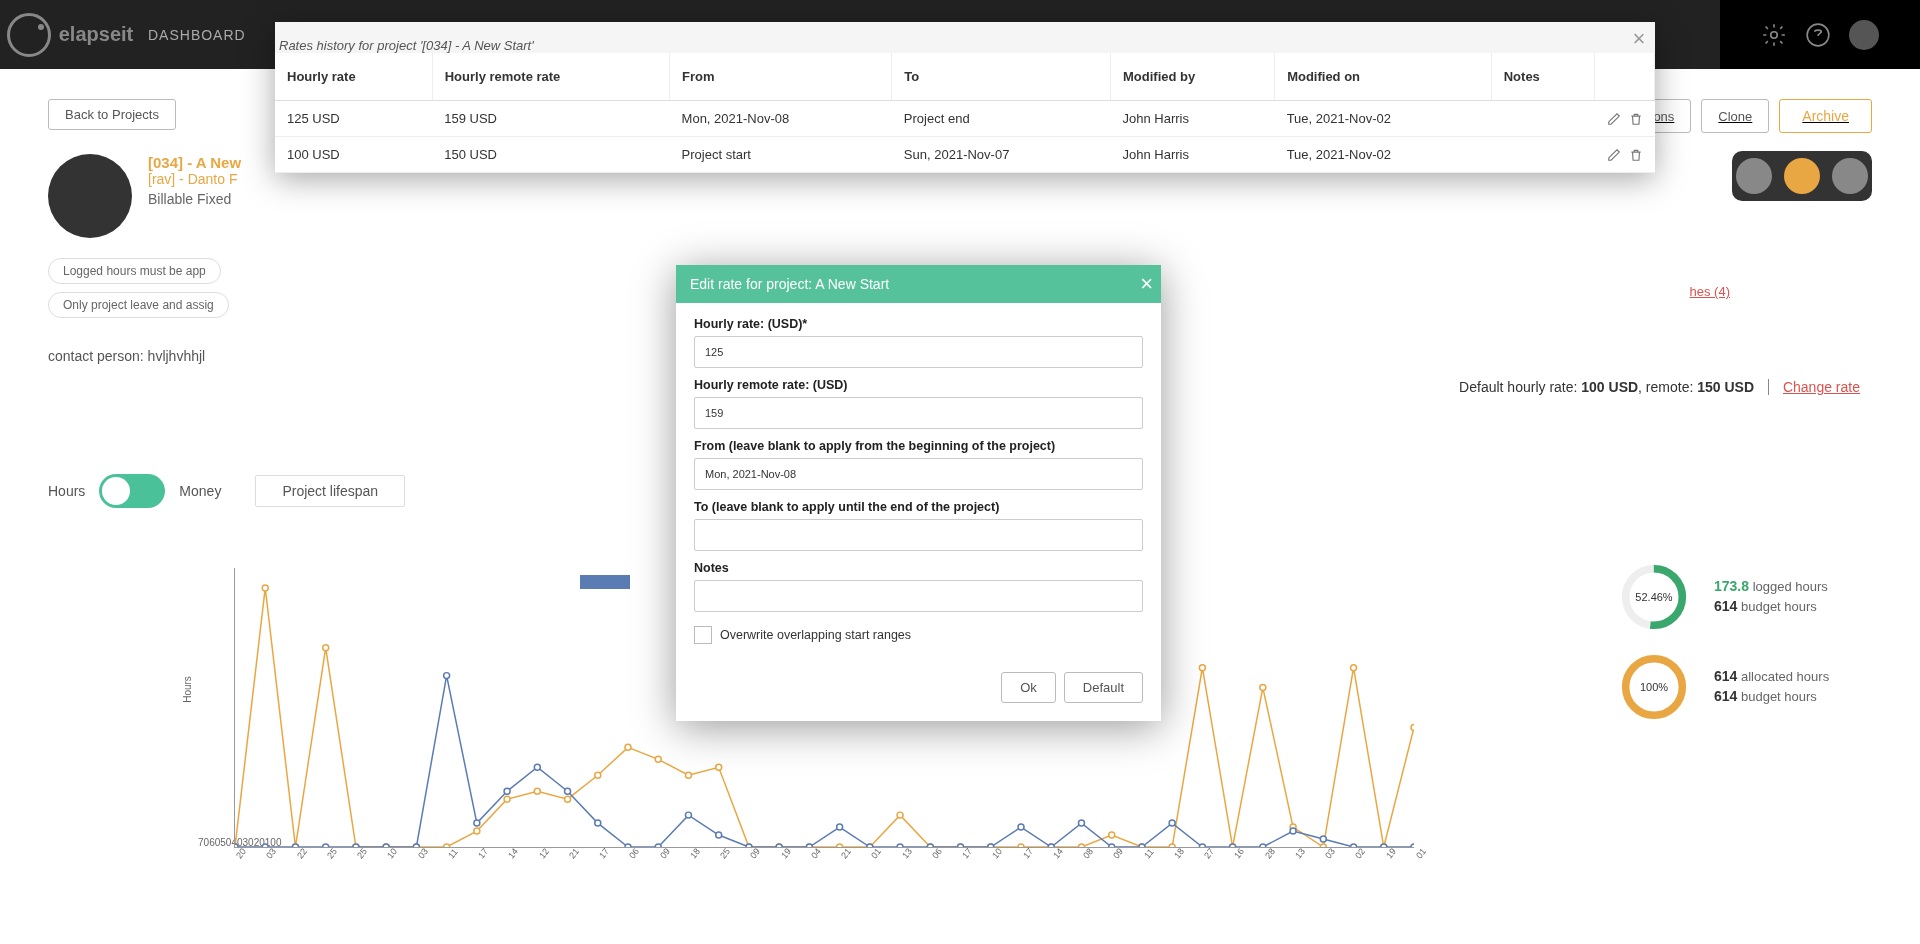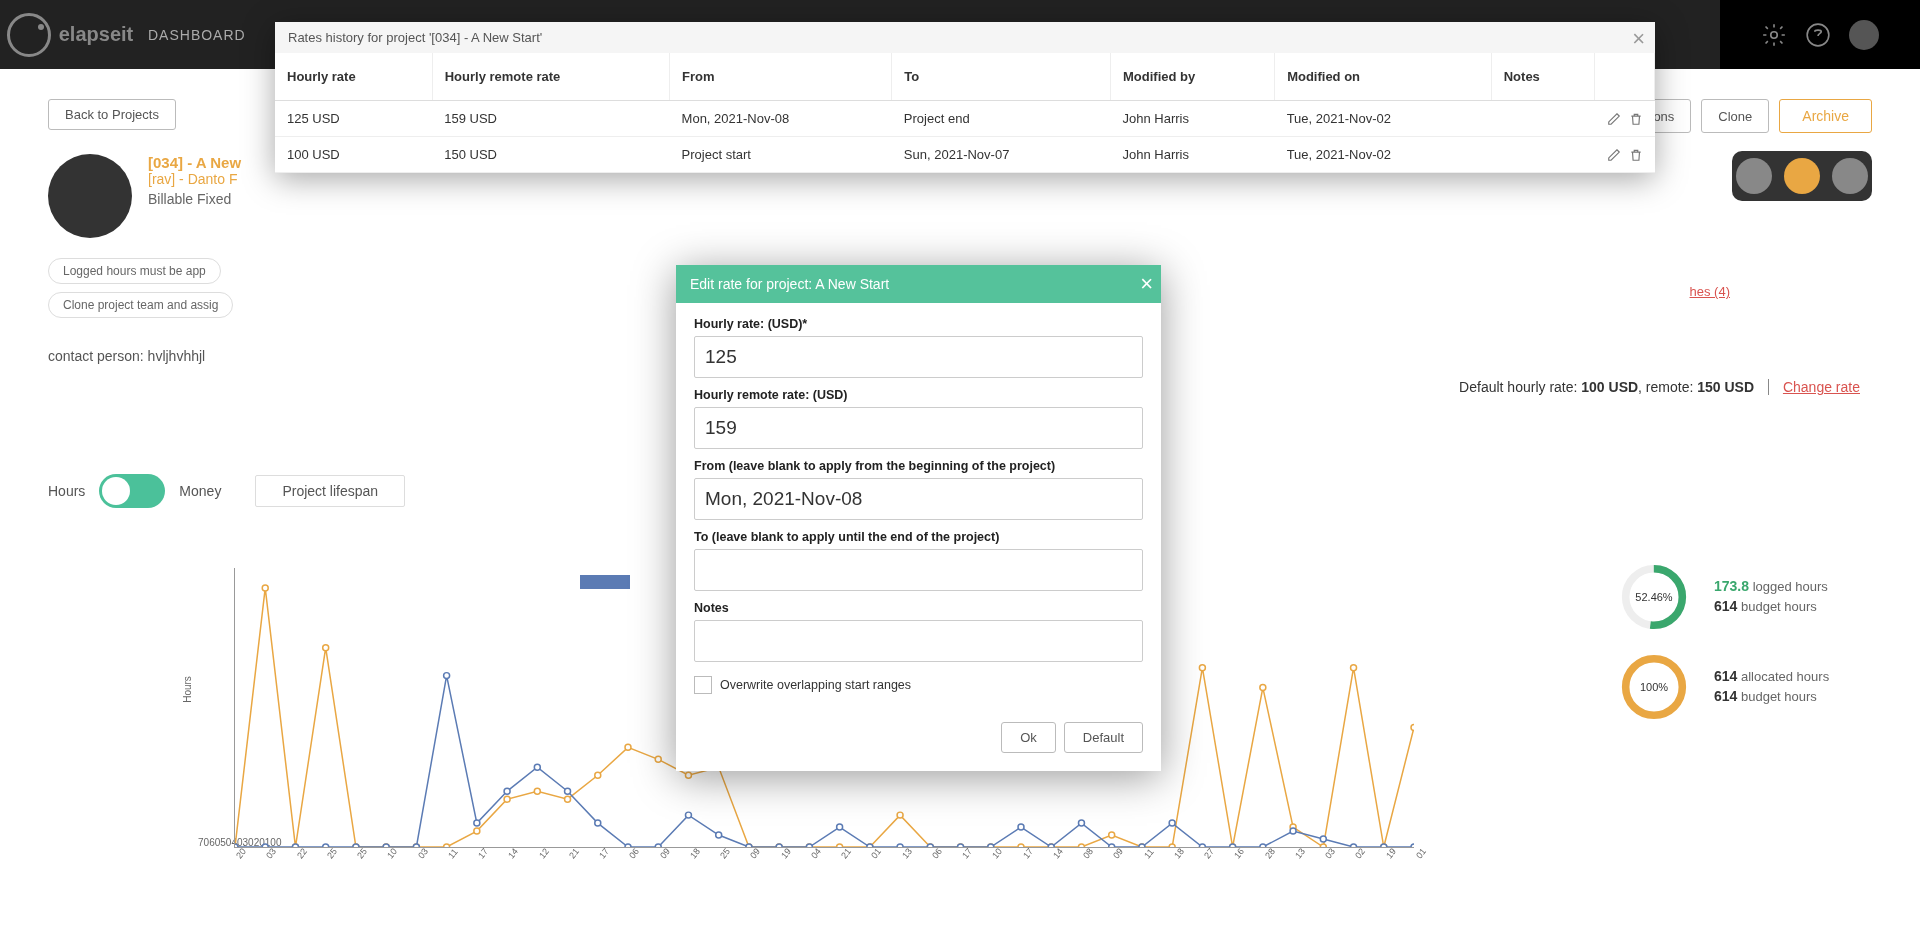--- a/index.html
+++ b/index.html
@@ -15,48 +15,48 @@
 .nav-icons { display: flex; gap: 70px; margin-left: 60px; }
 .nav-icon { width: 32px; height: 28px; opacity: 0.4; }
 .nav-icon.active { opacity: 0.9; position: relative; }
 .nav-icon.active::after { content: ''; position: absolute; top: -4px; right: -6px; width: 10px; height: 10px; background: #e9a743; border-radius: 50%; }
 .topnav-right { background: #000; height: 69px; width: 200px; display: flex; align-items: center; justify-content: center; gap: 18px; }
 .right-icon { width: 26px; height: 26px; color: #888; }
 .avatar { width: 30px; height: 30px; border-radius: 50%; background: #555; }
 
 
 .shadow-panel { position: absolute; top: 22px; left: 275px; width: 1380px; background: #fff; box-shadow: 0 6px 30px rgba(0,0,0,0.35); z-index: 50; }
-.panel-header { height: 31px; background: #f5f5f5; display: flex; align-items: center; padding: 0 13px; font-size: 13px; color: #555; position: relative; }
+.panel-header { height: 31px; background: #f5f5f5; display: flex; align-items: flex-end; padding: 0 4px; font-size: 13px; color: #555; position: relative; font-style: italic; }
 .panel-close { position: absolute; right: 10px; top: 4px; font-size: 22px; color: #999; cursor: pointer; }
 .rates-table { width: 100%; border-collapse: collapse; font-size: 13px; }
 .rates-table th { text-align: left; font-weight: bold; padding: 16px 12px; border-bottom: 1px solid #ddd; border-right: 1px solid #eee; color: #333; }
 .rates-table td { padding: 10px 12px; border-bottom: 1px solid #eee; color: #333; }
 .row-actions { display: flex; gap: 8px; justify-content: flex-end; }
 .action-icon { width: 14px; height: 14px; color: #777; cursor: pointer; }
 .panel-footer { display: flex; justify-content: flex-end; gap: 10px; padding: 30px 20px 14px; }
 .btn-outline { border: 1px solid #bbb; background: #fff; color: #555; padding: 7px 16px; border-radius: 3px; font-size: 13px; cursor: pointer; }
 
 
 .modal-overlay { position: absolute; inset: 0; z-index: 100; }
 .modal { position: absolute; top: 265px; left: 676px; width: 485px; background: #fff; box-shadow: 0 6px 40px rgba(0,0,0,0.4); }
 .modal-header { height: 38px; background: #55c29b; color: #fff; display: flex; align-items: center; padding: 0 14px; font-size: 14px; position: relative; }
 .modal-close { position: absolute; right: 8px; top: 6px; font-size: 22px; color: #fff; cursor: pointer; }
 .modal-body { padding: 14px 18px; }
 .form-label { font-size: 12.5px; font-weight: bold; color: #222; margin-bottom: 5px; margin-top: 10px; display: block; }
 .form-label:first-child { margin-top: 0; }
-.form-input { width: 100%; border: 1px solid #ccc; padding: 9px 10px; font-size: 19px; color: #333; border-radius: 2px; }
+.form-input { width: 100%; border: 1px solid #ccc; padding: 9px 10px; font-size: 11px; color: #333; border-radius: 2px; }
 .checkbox-row { display: flex; align-items: center; gap: 8px; margin-top: 14px; font-size: 12.5px; color: #333; }
 .checkbox { width: 18px; height: 18px; border: 1px solid #bbb; }
 .modal-footer { display: flex; justify-content: flex-end; gap: 8px; padding: 14px 18px 18px; }
 .btn-outline-sm { border: 1px solid #bbb; background: #fff; color: #555; padding: 7px 18px; border-radius: 3px; font-size: 13px; cursor: pointer; }
 
 
 .bg-content { position: absolute; top: 69px; left: 0; right: 0; padding: 30px 48px; }
 .back-btn { display: inline-block; }
-.top-actions { position: absolute; top: 30px; right: 48px; display: flex; gap: 10px; }
+.top-actions { position: absolute; top: 30px; right: 48px; display: flex; gap: 10px; text-decoration: underline; }
 .btn-yellow { border: 1px solid #e9a743; color: #e9a743; background: #fff; padding: 8px 22px; border-radius: 3px; font-size: 14px; }
 .project-row { display: flex; gap: 16px; margin-top: 24px; }
 .proj-avatar { width: 84px; height: 84px; border-radius: 50%; background: #333; }
 .traffic { width: 140px; height: 50px; background: #333; border-radius: 10px; display: flex; align-items: center; justify-content: center; gap: 12px; position: absolute; right: 48px; top: 82px; }
 .light { width: 36px; height: 36px; border-radius: 50%; background: #888; }
 .light.on { background: #e9a743; }
 
 .chips { display: flex; gap: 10px; margin-top: 20px; }
 .chip { border: 1px solid #ddd; border-radius: 16px; padding: 5px 14px; font-size: 12px; color: #666; }
 .chip-link { position: absolute; right: 190px; top: 215px; color: #d9534f; text-decoration: underline; font-size: 13px; }
@@ -182,21 +182,21 @@
   <div class="traffic">
     <div class="light"></div>
     <div class="light on"></div>
     <div class="light"></div>
   </div>
 
   <div class="chips">
     <div class="chip">Logged hours must be app</div>
   </div>
   <div class="chips" style="margin-top:8px;">
-    <div class="chip">Clone project team and assig</div>
+    <div class="chip">Only project leave and assig</div>
   </div>
   <a class="chip-link">hes (4)</a>
 
   <div style="margin-top:30px;font-size:14px;color:#555;">contact person: hvljhvhhjl</div>
 
   <div class="rate-line">
     <span>Default hourly rate: </span><b>100 USD</b><span>, remote: </span><b>150 USD</b>
     <a class="change-link">Change rate</a>
   </div>
 

